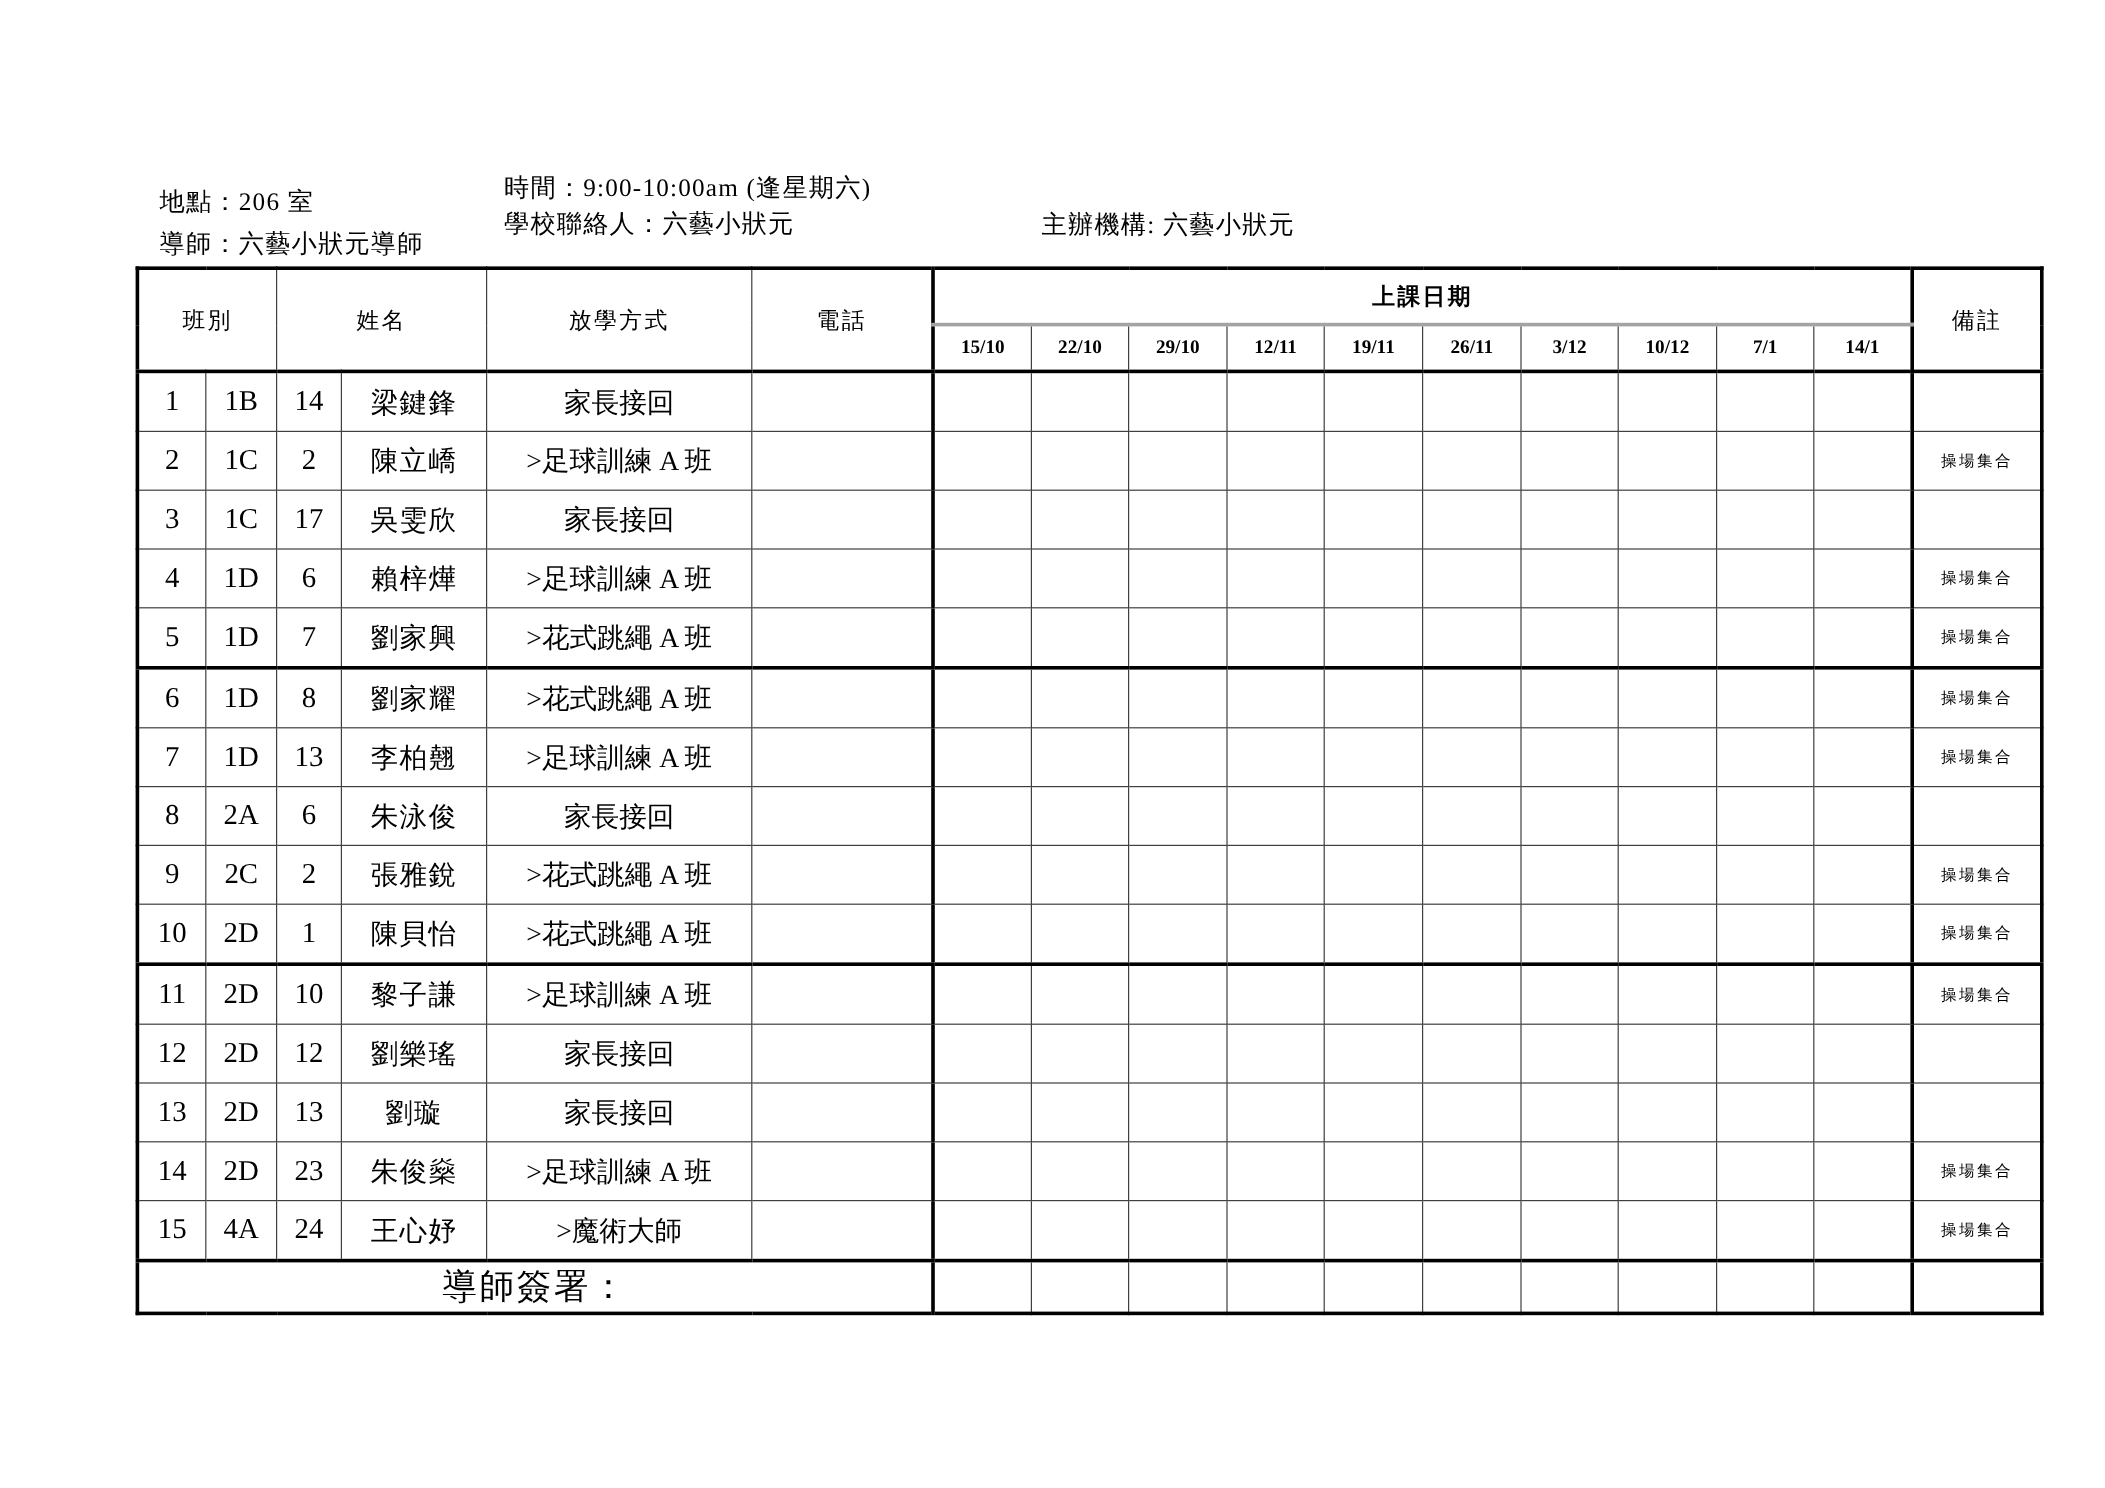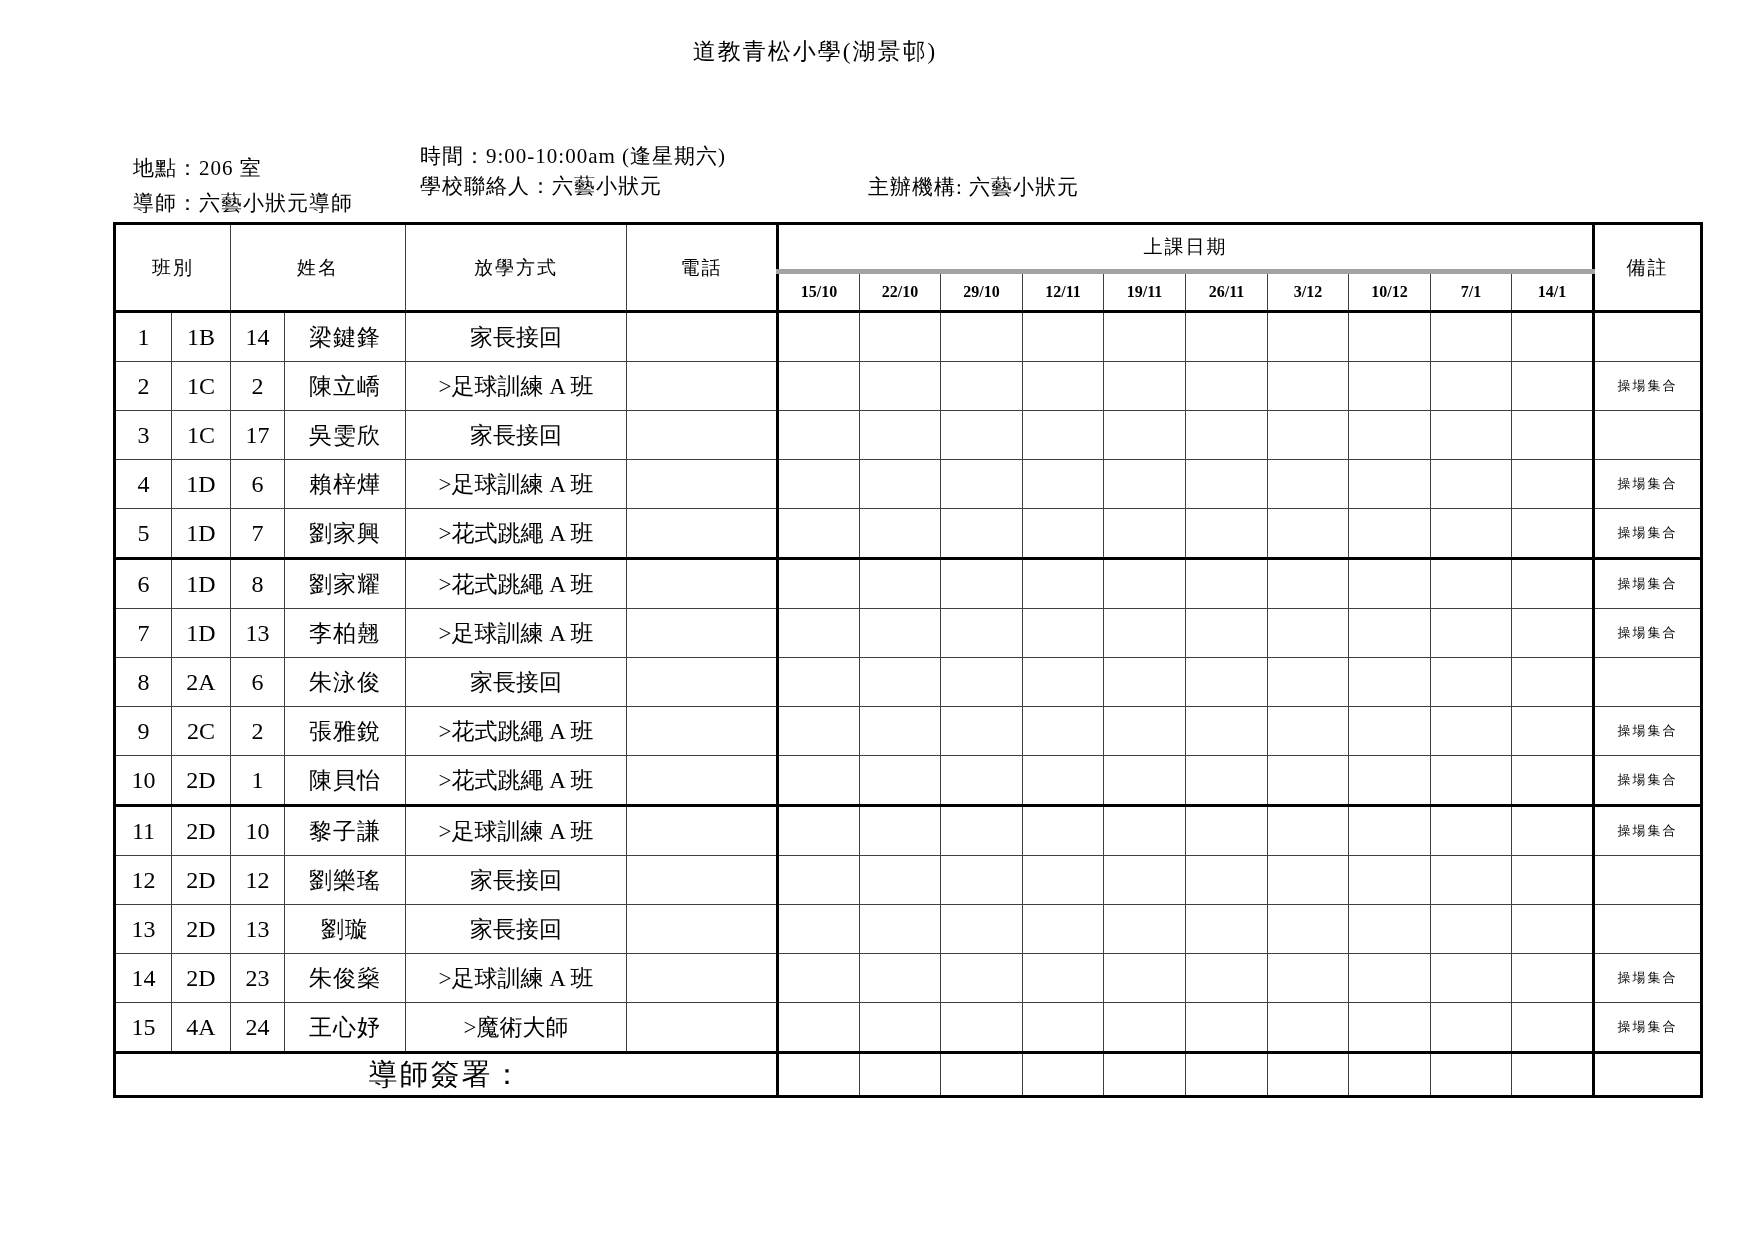--- a/index.html
+++ b/index.html
@@ -25,34 +25,33 @@
     border:3px solid #000;
   }
   th,td{
     border:1px solid #3f3f3f;
     text-align:center;vertical-align:middle;
     padding:0;font-weight:normal;overflow:hidden;white-space:nowrap;
   }
   thead tr.hr1 th{height:44px;font-size:19px;letter-spacing:2px;}
   thead tr.hr2 th{height:36px;font-size:16px;font-weight:bold;letter-spacing:0;border-bottom:3px solid #000;}
   thead th.hb{border-bottom:3px solid #000;}
-  thead th.dates-group{border-bottom:5px solid #a3a3a3;}
+  thead th.dates-group{border-bottom:3px solid #a3a3a3;font-weight:bold;}
   .thick-l{border-left:3px solid #000 !important;}
   tbody td{height:48px;font-size:24px;}
   tbody td.c-name{font-size:23px;letter-spacing:1px;}
   tbody td.c-method{font-size:23px;}
   tbody td.c-remark{font-size:13px;letter-spacing:2px;}
   tr.group-end td{border-bottom:3px solid #000;}
   tfoot td{height:41px;font-size:29px;letter-spacing:2px;}
 </style>
 </head>
 <body>
 
 <div class="doc-header">
-  <div class="school-line">道教青松小學(湖景邨)</div>
 </div>
 
 <div class="info-item" id="info-location">地點：206 室</div>
 <div class="info-item" id="info-time">時間：9:00-10:00am (逢星期六)</div>
 <div class="info-item" id="info-tutor">導師：六藝小狀元導師</div>
 <div class="info-item" id="info-contact">學校聯絡人：六藝小狀元</div>
 <div class="info-item" id="info-organizer">主辦機構: 六藝小狀元</div>
 
 <table class="att">
   <colgroup>

